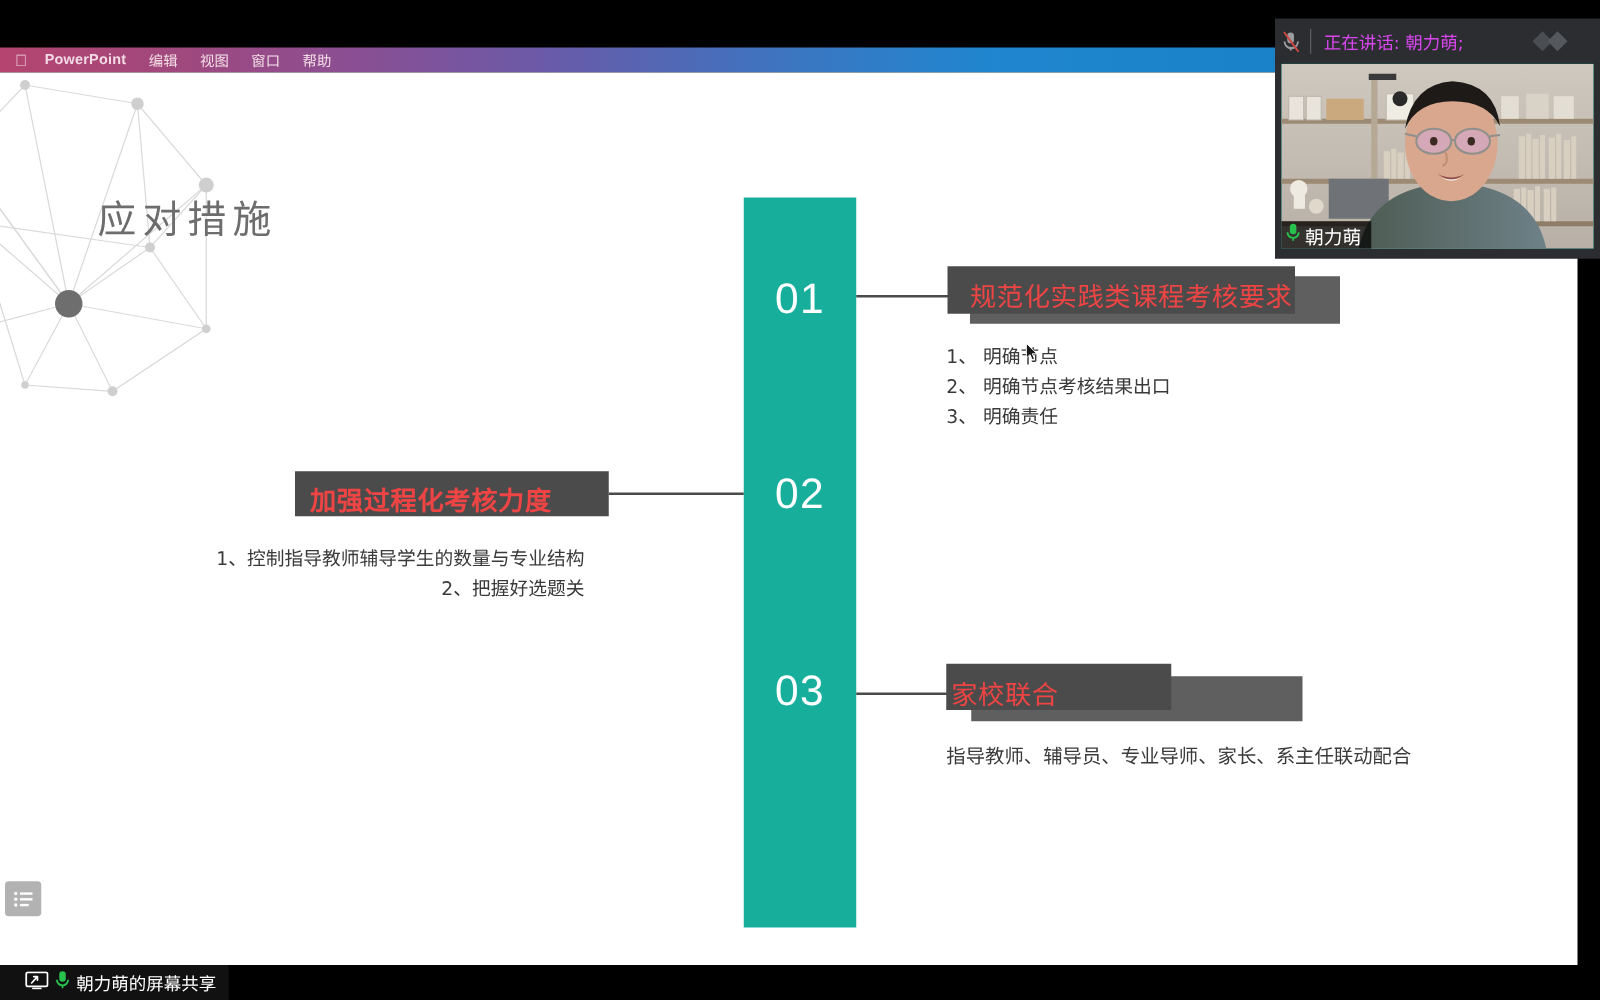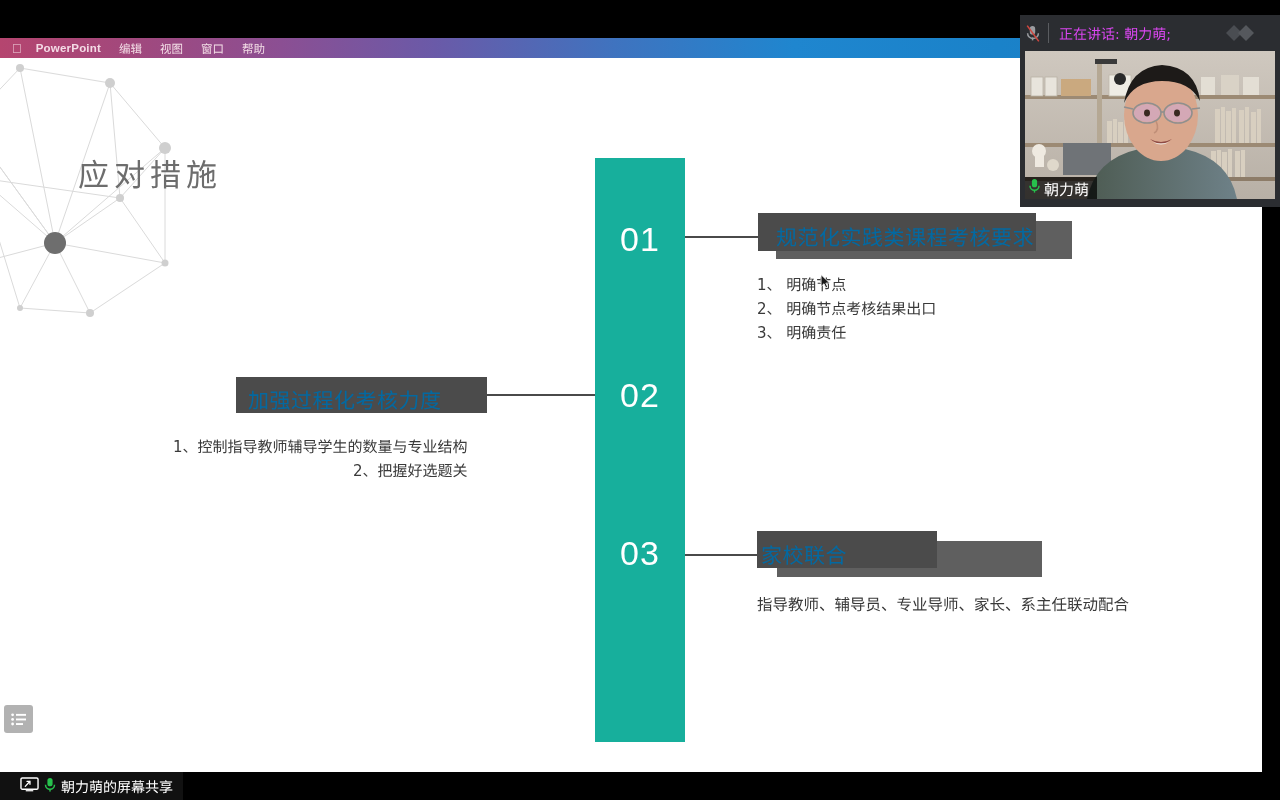--- a/index.html
+++ b/index.html
@@ -62,21 +62,21 @@
   .num.n1 { top: 162px; }
   .num.n2 { top: 318px; }
   .num.n3 { top: 476px; }
 
   .connector { position: absolute; height: 2px; background: #4a4a4a; }
 
   .tagbox { position: absolute; }
   .tagbox .back { position: absolute; background: #5f5f5f; }
   .tagbox .front { position: absolute; background: #4b4b4b; }
   .tagbox .label {
-    position: absolute; color: #0369a1; font-size: 21px; white-space: nowrap;
+    position: absolute; color: #ef4444; font-size: 21px; white-space: nowrap;
     font-family: "DejaVu Sans", "Liberation Sans", sans-serif; letter-spacing: .5px;
   }
 
   .bullets {
     position: absolute; color: #3a3a3a; font-size: 15px; line-height: 24px;
     font-family: "DejaVu Sans", "Liberation Sans", sans-serif;
     white-space: nowrap;
   }
   .bullets div { white-space: nowrap; }
   .subtext {
@@ -225,21 +225,21 @@
     <div class="bullets" style="left:757px; top:215px;">
       <div>1、 明确节点</div>
       <div>2、 明确节点考核结果出口</div>
       <div>3、 明确责任</div>
     </div>
 
     <svg class="cursor" viewBox="0 0 12 17">
       <path d="M1 0.8 L1 14.2 L4.3 11 L6.3 15.6 L8.4 14.7 L6.4 10.3 L10.7 10.3 Z" fill="#1a1a1a" stroke="#ffffff" stroke-width="0.9"></path>
     </svg>
 
-    <div class="tagbox" style="left:236px; top:319px; width:255px; height:38px;">
+    <div class="tagbox" style="left:236px; top:319px; width:255px; height:38px;font-weight:bold;">
       <div class="front" style="left:0px; top:0px; width:251px; height:36px;"></div>
       <div class="label" style="left:12px; top:7px;">加强过程化考核力度</div>
     </div>
     <div class="bullets" style="left:173px; top:377px;text-align:right;">
       <div>1、控制指导教师辅导学生的数量与专业结构</div>
       <div>2、把握好选题关</div>
     </div>
 
     <div class="tagbox" style="left:757px; top:473px; width:290px; height:48px;">
       <div class="back" style="left:20px; top:10px; width:265px; height:36px;"></div>

